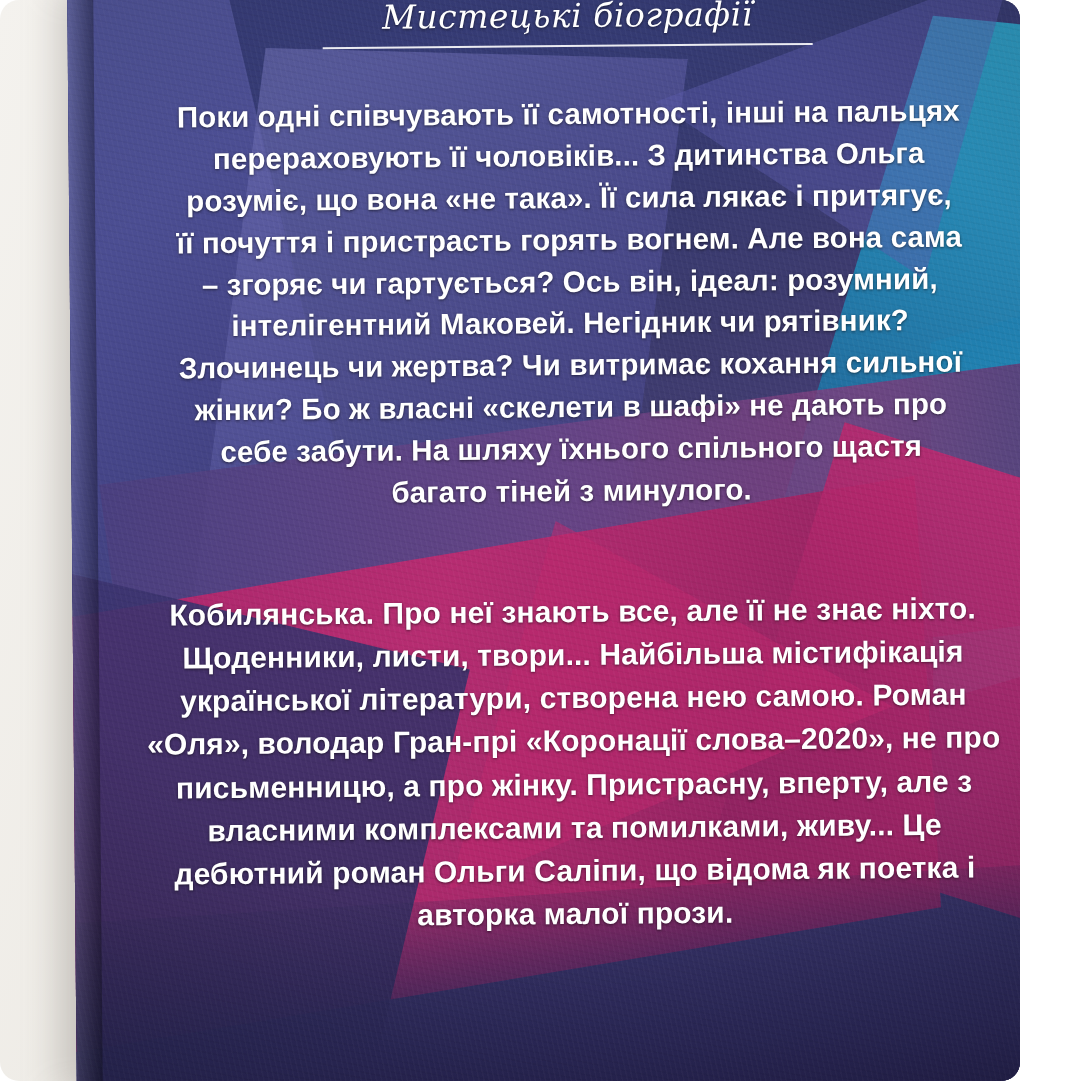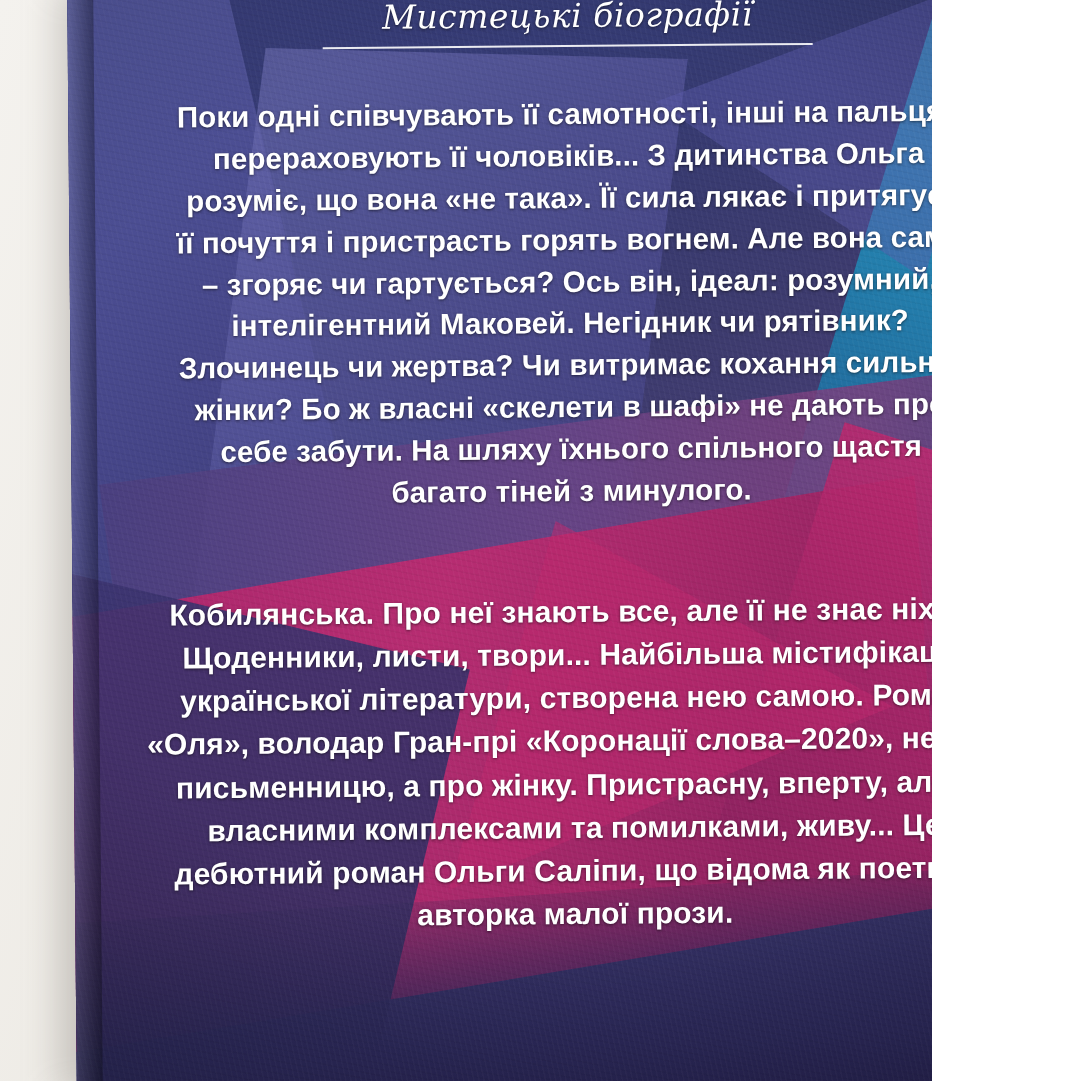--- a/index.html
+++ b/index.html
@@ -10,24 +10,25 @@
   body {
     width: 1080px;
     height: 1081px;
     overflow: hidden;
     font-family: "Liberation Sans", sans-serif;
   }
 
   
   #photo {
     position: relative;
-    width: 932px;
+    width: 1020px;
     height: 1081px;
     background: linear-gradient(105deg, #f4f2ee 0%, #ece9e3 40%, #e4e0d8 100%);
     overflow: hidden;
+    border-radius: 19px;
   }
 
   
   #book-shadow {
     position: absolute;
     left: 60px;
     top: -14px;
     width: 1010px;
     height: 1110px;
     background: rgba(120,115,110,0.35);

